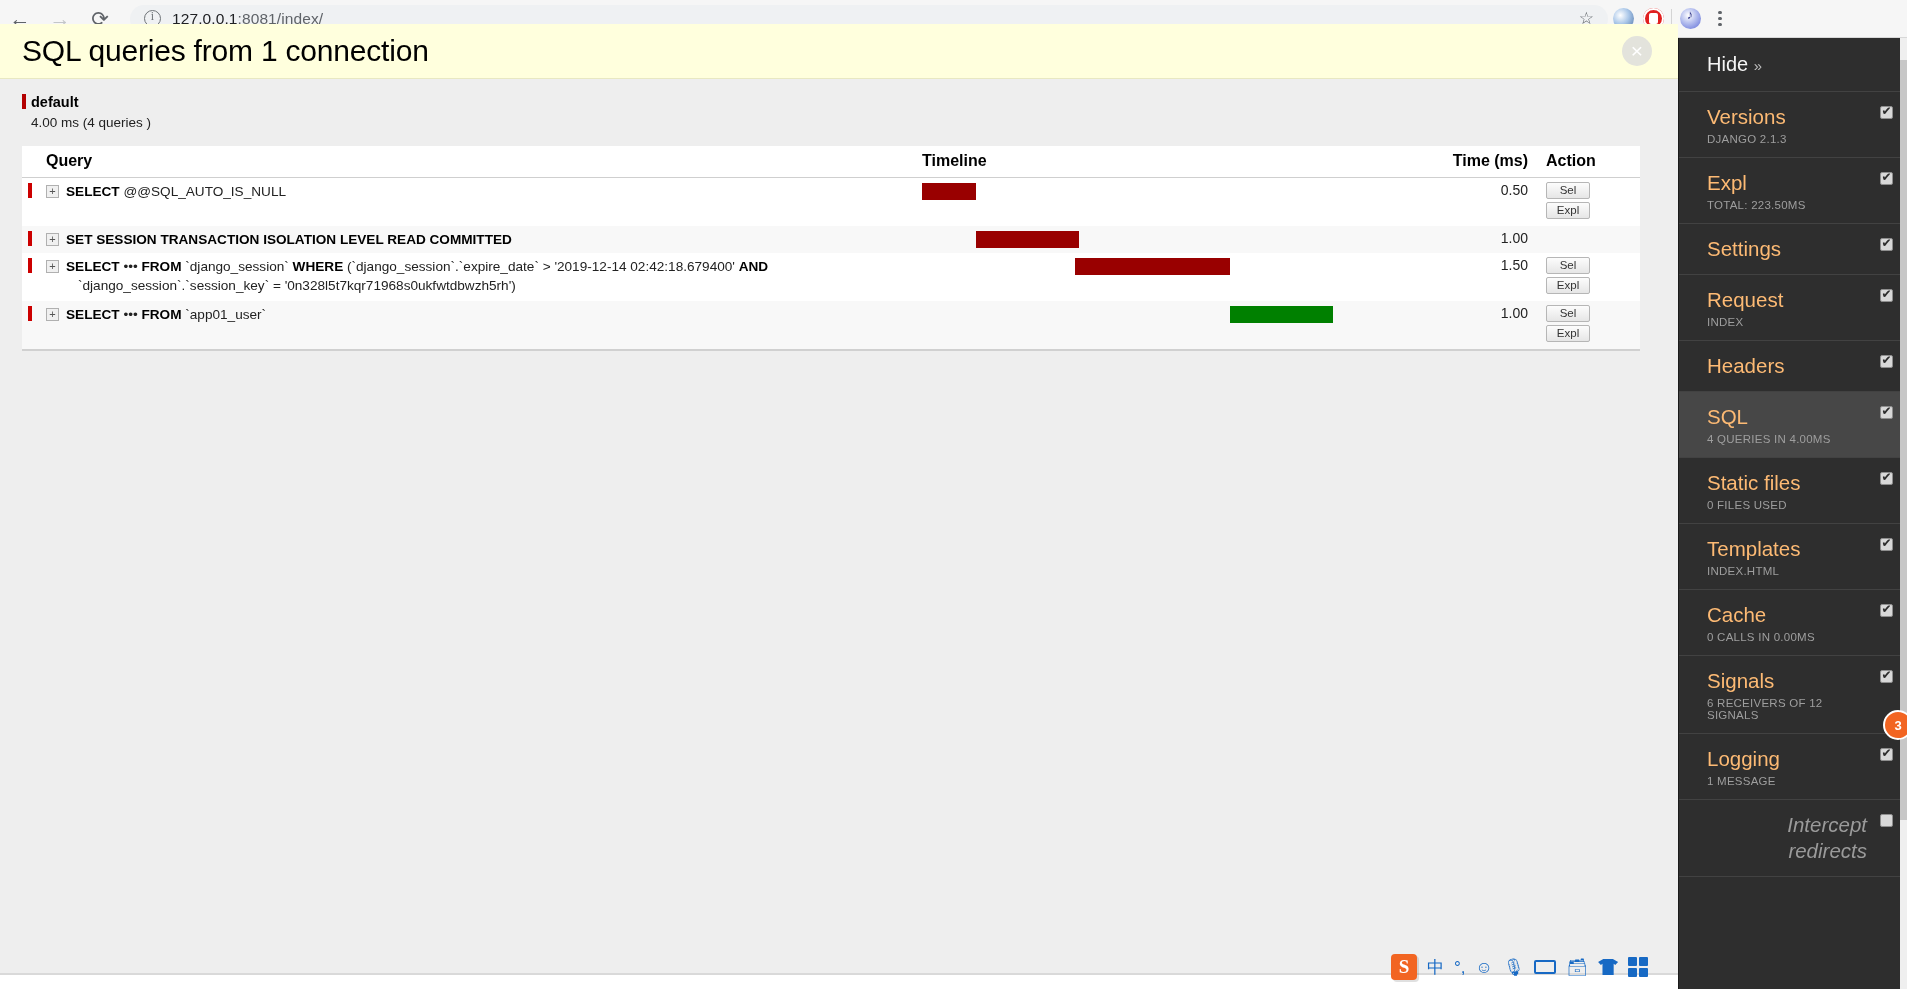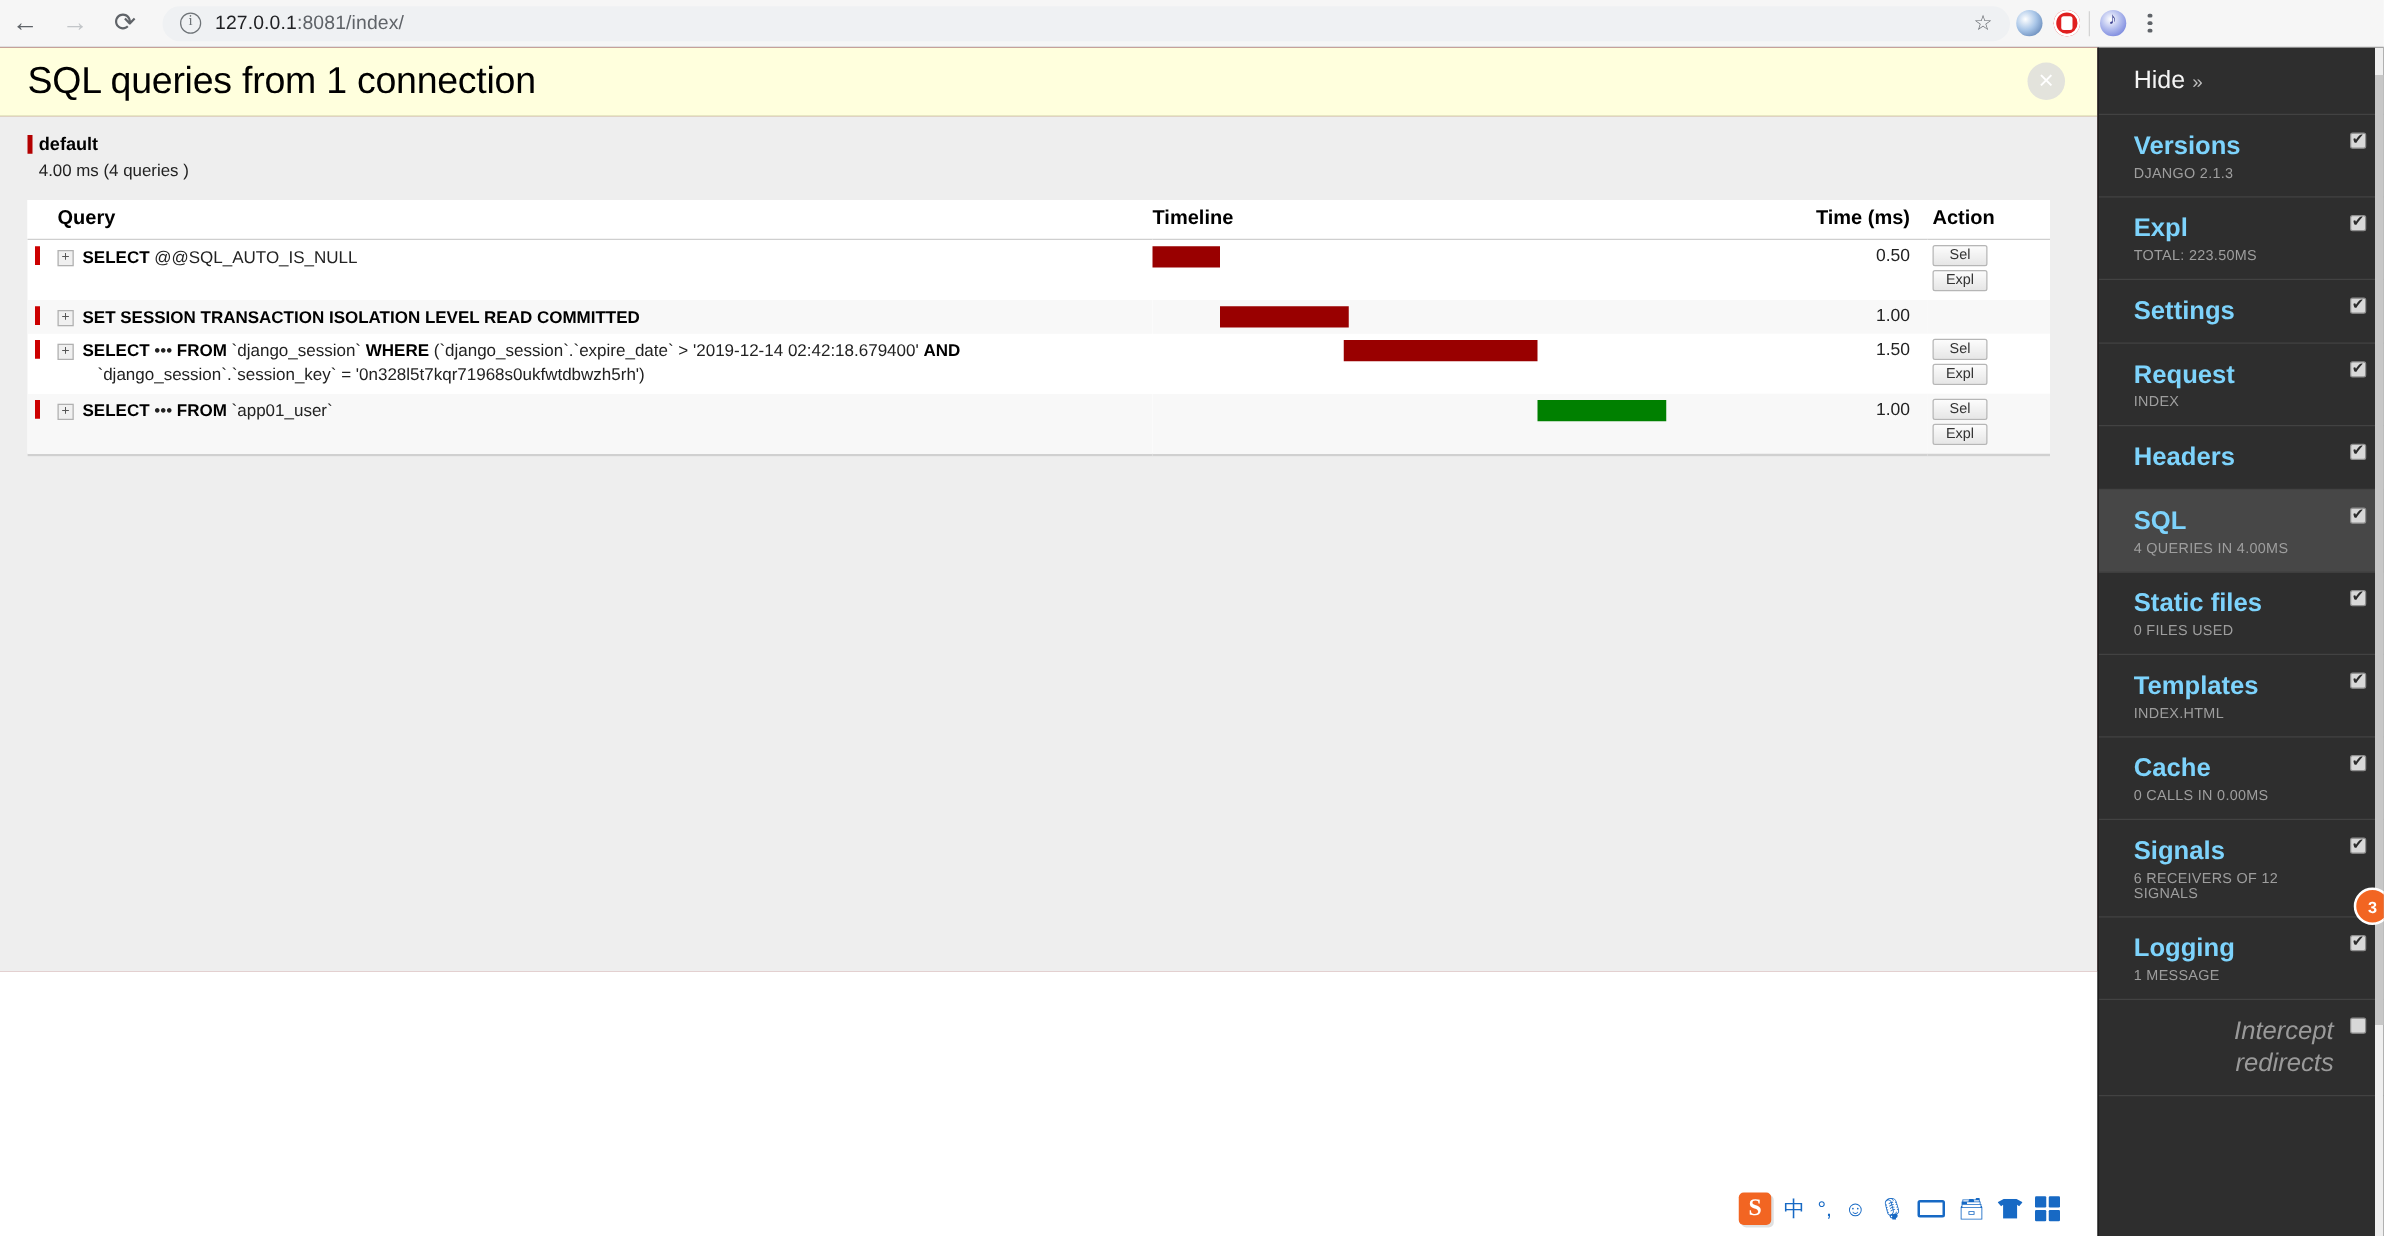--- a/index.html
+++ b/index.html
@@ -77,23 +77,23 @@
   }
   .vsep { width: 1px; height: 20px; background: #d4d4d4; margin: 0 3px; }
   #chrome-menu {
     width: 30px; height: 38px; display: flex; flex-direction: column;
     align-items: center; justify-content: center; gap: 3px; cursor: pointer;
   }
   #chrome-menu i { width: 3.2px; height: 3.2px; border-radius: 50%; background: #5f6368; display: block; }
 
   
   #page {
-    position: absolute; top: 38px; left: 0;
-    width: 1678px; height: 739px;
-    background: #7f1d1d;
+    position: absolute; top: 24px; left: 0;
+    width: 1678px; height: 951px;
+    background: #14b8a6;
     overflow: hidden;
   }
   #djdt-header {
     height: 55px;
     background: #ffffdd;
     border-bottom: 1px solid #e8e8c2;
     display: flex; align-items: center;
     padding: 0 22px;
     position: relative;
   }
@@ -216,21 +216,21 @@
   }
   .panel.active { background: #474747; }
   .panel.active::before {
     content: ""; position: absolute; left: -11px; top: 50%;
     transform: translateY(-50%);
     border-top: 9px solid transparent;
     border-bottom: 9px solid transparent;
     border-left: 11px solid #ffffff;
   }
   .panel.disabled .p-title { font-style: italic; color: #9a9a9a; font-weight: normal; text-align: right; }
-  .p-title { font-size: 20.5px; color: #7dd3fc; line-height: 26px; font-weight: 700; }
+  .p-title { font-size: 20.5px; color: #fdba74; line-height: 26px; font-weight: 400; }
   .p-sub {
     font-size: 11.5px; color: #9e9e9e;
     margin-top: 3px; letter-spacing: .25px;
     text-transform: uppercase;
   }
   .p-check {
     position: absolute; right: 14px; top: 14px;
     width: 13px; height: 13px;
     background: #d8d8d8; border: 1px solid #8e8e8e;
     border-radius: 2px;

